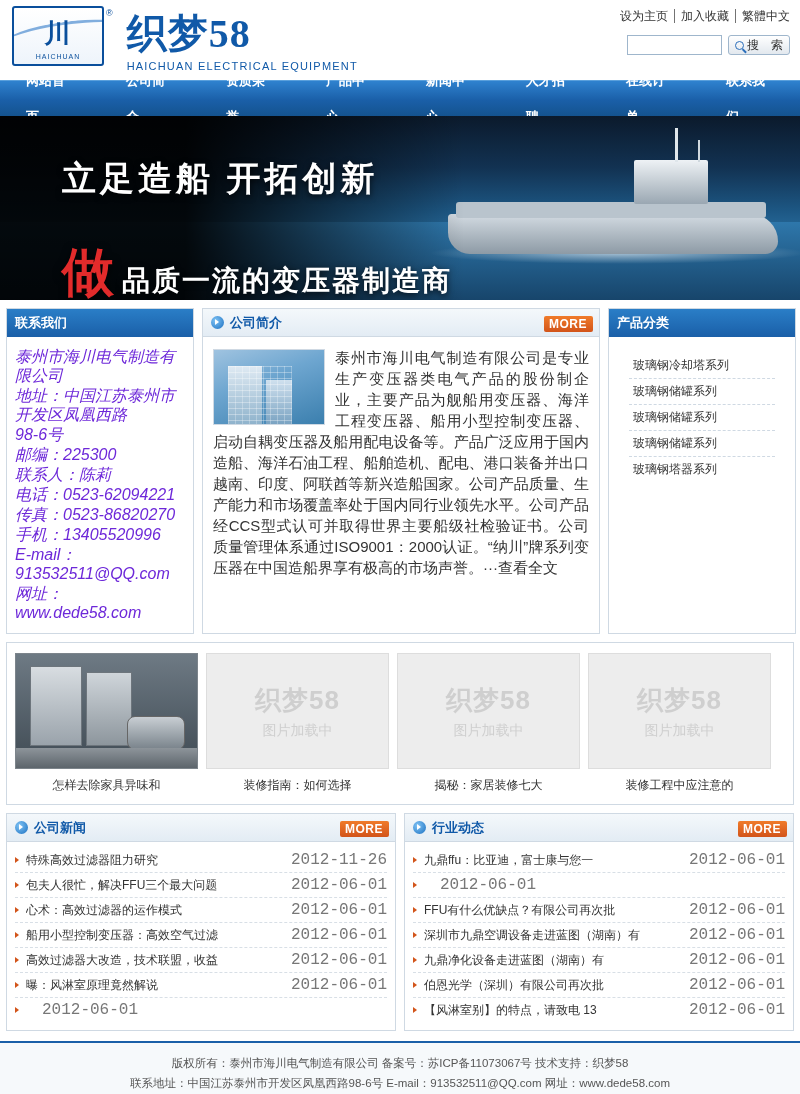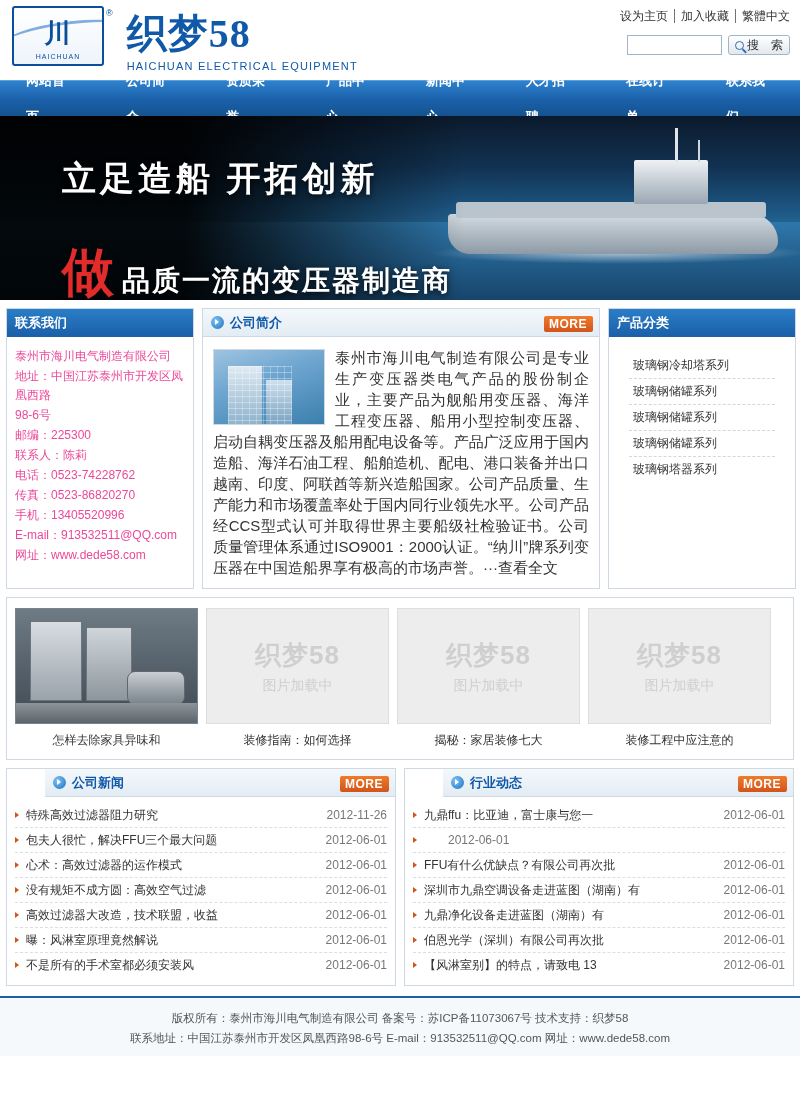--- a/index.html
+++ b/index.html
@@ -193,21 +193,21 @@
   }
   .more-btn {
     position:absolute; right: 6px; top: 7px;
     background: linear-gradient(#f07b2a,#d2541a);
     color:#fff; font-size: 12px; font-weight:bold;
     padding: 1px 6px 1px 5px; border-radius: 2px; letter-spacing:.5px;
   }
 
   
   .col-left { width: 188px; flex:none; }
-  .contact-body { padding: 10px 8px; line-height: 19px; color:#ec4899; font-size: 12px; }
+  .contact-body { padding: 10px 8px; line-height: 19px; color:#6d28d9; font-size: 16px; font-style: italic; }
   .contact-body .line { margin-bottom: 1px; }
 
   
   .col-mid { width: 398px; flex:none; }
   .about-body { padding: 10px; }
   .about-img {
     width: 112px; height: 76px; float:left; margin: 2px 10px 4px 0;
     border: 1px solid #cfd9e3;
     background: linear-gradient(160deg,#9fc3e0 0%, #6ea6d0 40%, #3b7fae 100%);
     position:relative; overflow:hidden;
@@ -282,36 +282,36 @@
   .sc-cap {
     text-align:center; font-size:12px; color:#333; margin-top:8px;
   }
 
   
   .news-row { display:flex; gap:8px; margin-top: 8px; }
   .news-col { width: 390px; flex:none; border:1px solid #cfd9e3; background:#fff; }
   .news-head {
     height: 28px; display:flex; align-items:center; padding: 0 8px;
     background: linear-gradient(#f4f8fb,#e3ecf4);
-    border-bottom: 1px solid #cfd9e3; position:relative;margin-left:38px;
+    border-bottom: 1px solid #cfd9e3; position:relative;
   }
   .news-list { padding: 6px 8px 8px 8px; }
   .news-list li {
     list-style:none; display:flex; align-items:center;
     line-height: 24px; border-bottom: 1px dashed #d8dfe6; font-size:12px;
   }
   .news-list li:last-child { border-bottom: none; }
   .news-list ul { margin:0; padding:0; }
   .bullet {
     width:0; height:0; border-left:4px solid #d2541a;
     border-top:3px solid transparent; border-bottom:3px solid transparent;
     margin-right: 7px; flex:none;
   }
   .news-title { color:#333; flex:1; white-space:nowrap; overflow:hidden; text-overflow:ellipsis; }
-  .news-date { color:#777; font-size:12px; margin-left:24px; flex:none; }
+  .news-date { color:#777; font-size:16px; margin-left:16px; flex:none;font-family:Liberation Mono, monospace; }
 
   
   .footer {
     margin-top: 10px;
     border-top: 2px solid #1a5fa8;
     background: #f6f9fb;
     padding: 10px 0 8px 0;
     text-align:center;
     color:#555; font-size: 11.5px; line-height: 20px;
   }
@@ -388,21 +388,21 @@
       <div class="panel col-left">
         <div class="panel-head blue">
           <span class="ph-title">联系我们</span>
         </div>
         <div class="contact-body">
           <div class="line">泰州市海川电气制造有限公司</div>
           <div class="line">地址：中国江苏泰州市开发区凤凰西路</div>
           <div class="line">98-6号</div>
           <div class="line">邮编：225300</div>
           <div class="line">联系人：陈莉</div>
-          <div class="line">电话：0523-74228762</div>
+          <div class="line">电话：0523-62094221</div>
           <div class="line">传真：0523-86820270</div>
           <div class="line">手机：13405520996</div>
           <div class="line">E-mail：913532511@QQ.com</div>
           <div class="line">网址：www.dede58.com</div>
         </div>
       </div>
 
       <div class="panel col-mid">
         <div class="panel-head">
           <span class="ph-icon"></span>
@@ -497,36 +497,35 @@
                 <span class="news-title">包夫人很忙，解决FFU三个最大问题</span>
                 <span class="news-date">2012-06-01</span>
               </li>
             <li>
                 <span class="bullet"></span>
                 <span class="news-title">心术：高效过滤器的运作模式</span>
                 <span class="news-date">2012-06-01</span>
               </li>
             <li>
                 <span class="bullet"></span>
-                <span class="news-title">没有规矩不成方圆：高效空气过滤</span>
+                <span class="news-title">船用小型控制变压器：高效空气过滤</span>
                 <span class="news-date">2012-06-01</span>
               </li>
             <li>
                 <span class="bullet"></span>
                 <span class="news-title">高效过滤器大改造，技术联盟，收益</span>
                 <span class="news-date">2012-06-01</span>
               </li>
             <li>
                 <span class="bullet"></span>
                 <span class="news-title">曝：风淋室原理竟然解说</span>
                 <span class="news-date">2012-06-01</span>
               </li>
             <li>
                 <span class="bullet"></span>
-                <span class="news-title">不是所有的手术室都必须安装风</span>
                 <span class="news-date">2012-06-01</span>
               </li>
           </ul>
         </div>
       </div>
 
       <div class="news-col">
         <div class="news-head">
           <span class="ph-icon"></span>
           <span class="ph-title">行业动态</span>

